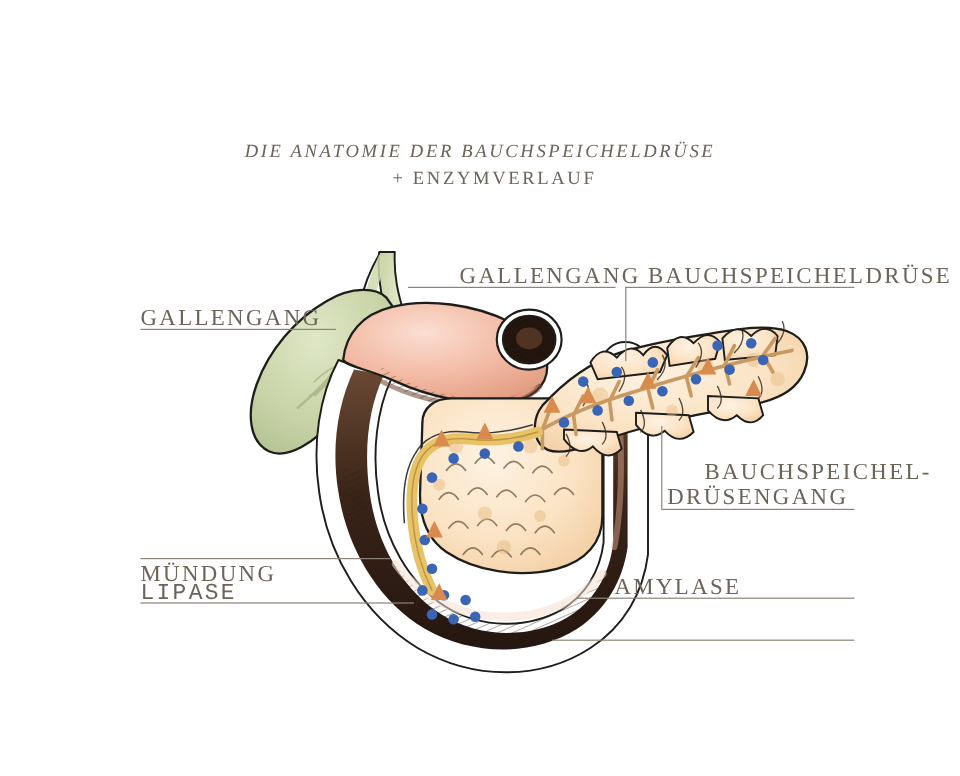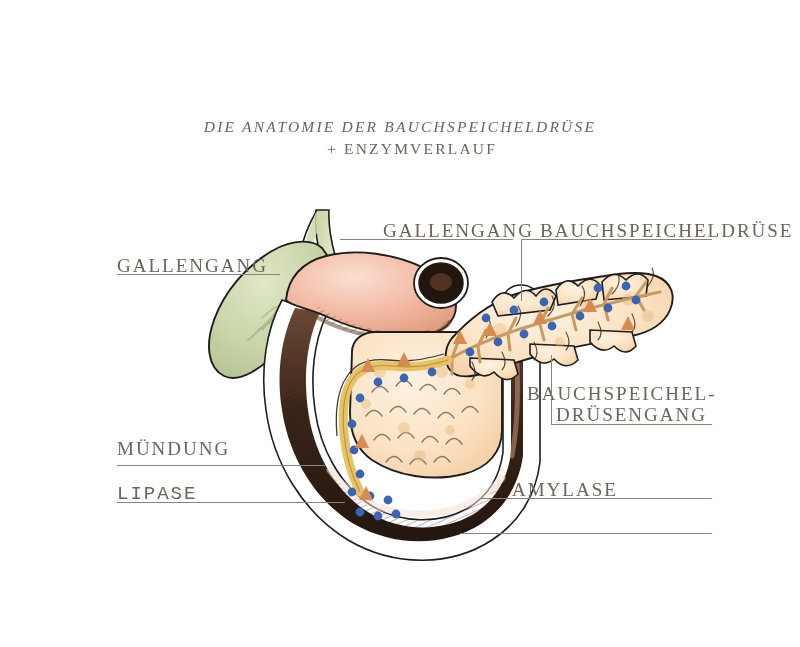--- a/index.html
+++ b/index.html
@@ -291,26 +291,26 @@
   <div class="lbl" style="left:383px;top:220px;">GALLENGANG</div>
   <div class="ln" style="left:340px;top:239px;width:173px;"></div>
 
   <div class="lbl" style="left:117px;top:255px;">GALLENGANG</div>
   <div class="ln" style="left:117px;top:274px;width:163px;"></div>
 
   <div class="lbl" style="left:540px;top:220px;">BAUCHSPEICHELDRÜSE</div>
   <div class="ln" style="left:521px;top:239px;width:191px;"></div>
   <div class="vln" style="left:521px;top:239px;height:62px;"></div>
 
-  <div class="lbl c" style="left:527px;top:383px;width:161px;">BAUCHSPEICHEL-</div>
+  <div class="lbl c" style="left:541px;top:383px;width:161px;padding-left:46px;">BAUCHSPEICHEL-</div>
   <div class="lbl c" style="left:551px;top:404px;width:161px;text-align:center;">DRÜSENGANG</div>
   <div class="ln" style="left:551px;top:424px;width:161px;"></div>
   <div class="vln" style="left:551px;top:355px;height:69px;"></div>
 
-  <div class="lbl" style="left:117px;top:438px;">MÜNDUNG</div>
+  <div class="lbl" style="left:117px;top:468px;">MÜNDUNG</div>
   <div class="ln" style="left:117px;top:465px;width:208px;"></div>
 
   <div class="lbl" style="left:117px;top:483px;font-family:Liberation Mono, monospace;">LIPASE</div>
   <div class="ln" style="left:117px;top:502px;width:228px;"></div>
 
   <div class="lbl r" style="left:512px;top:479px;width:200px;">AMYLASE</div>
   <div class="ln" style="left:480px;top:498px;width:232px;"></div>
 
   <div class="ln" style="left:460px;top:533px;width:252px;"></div>
 

